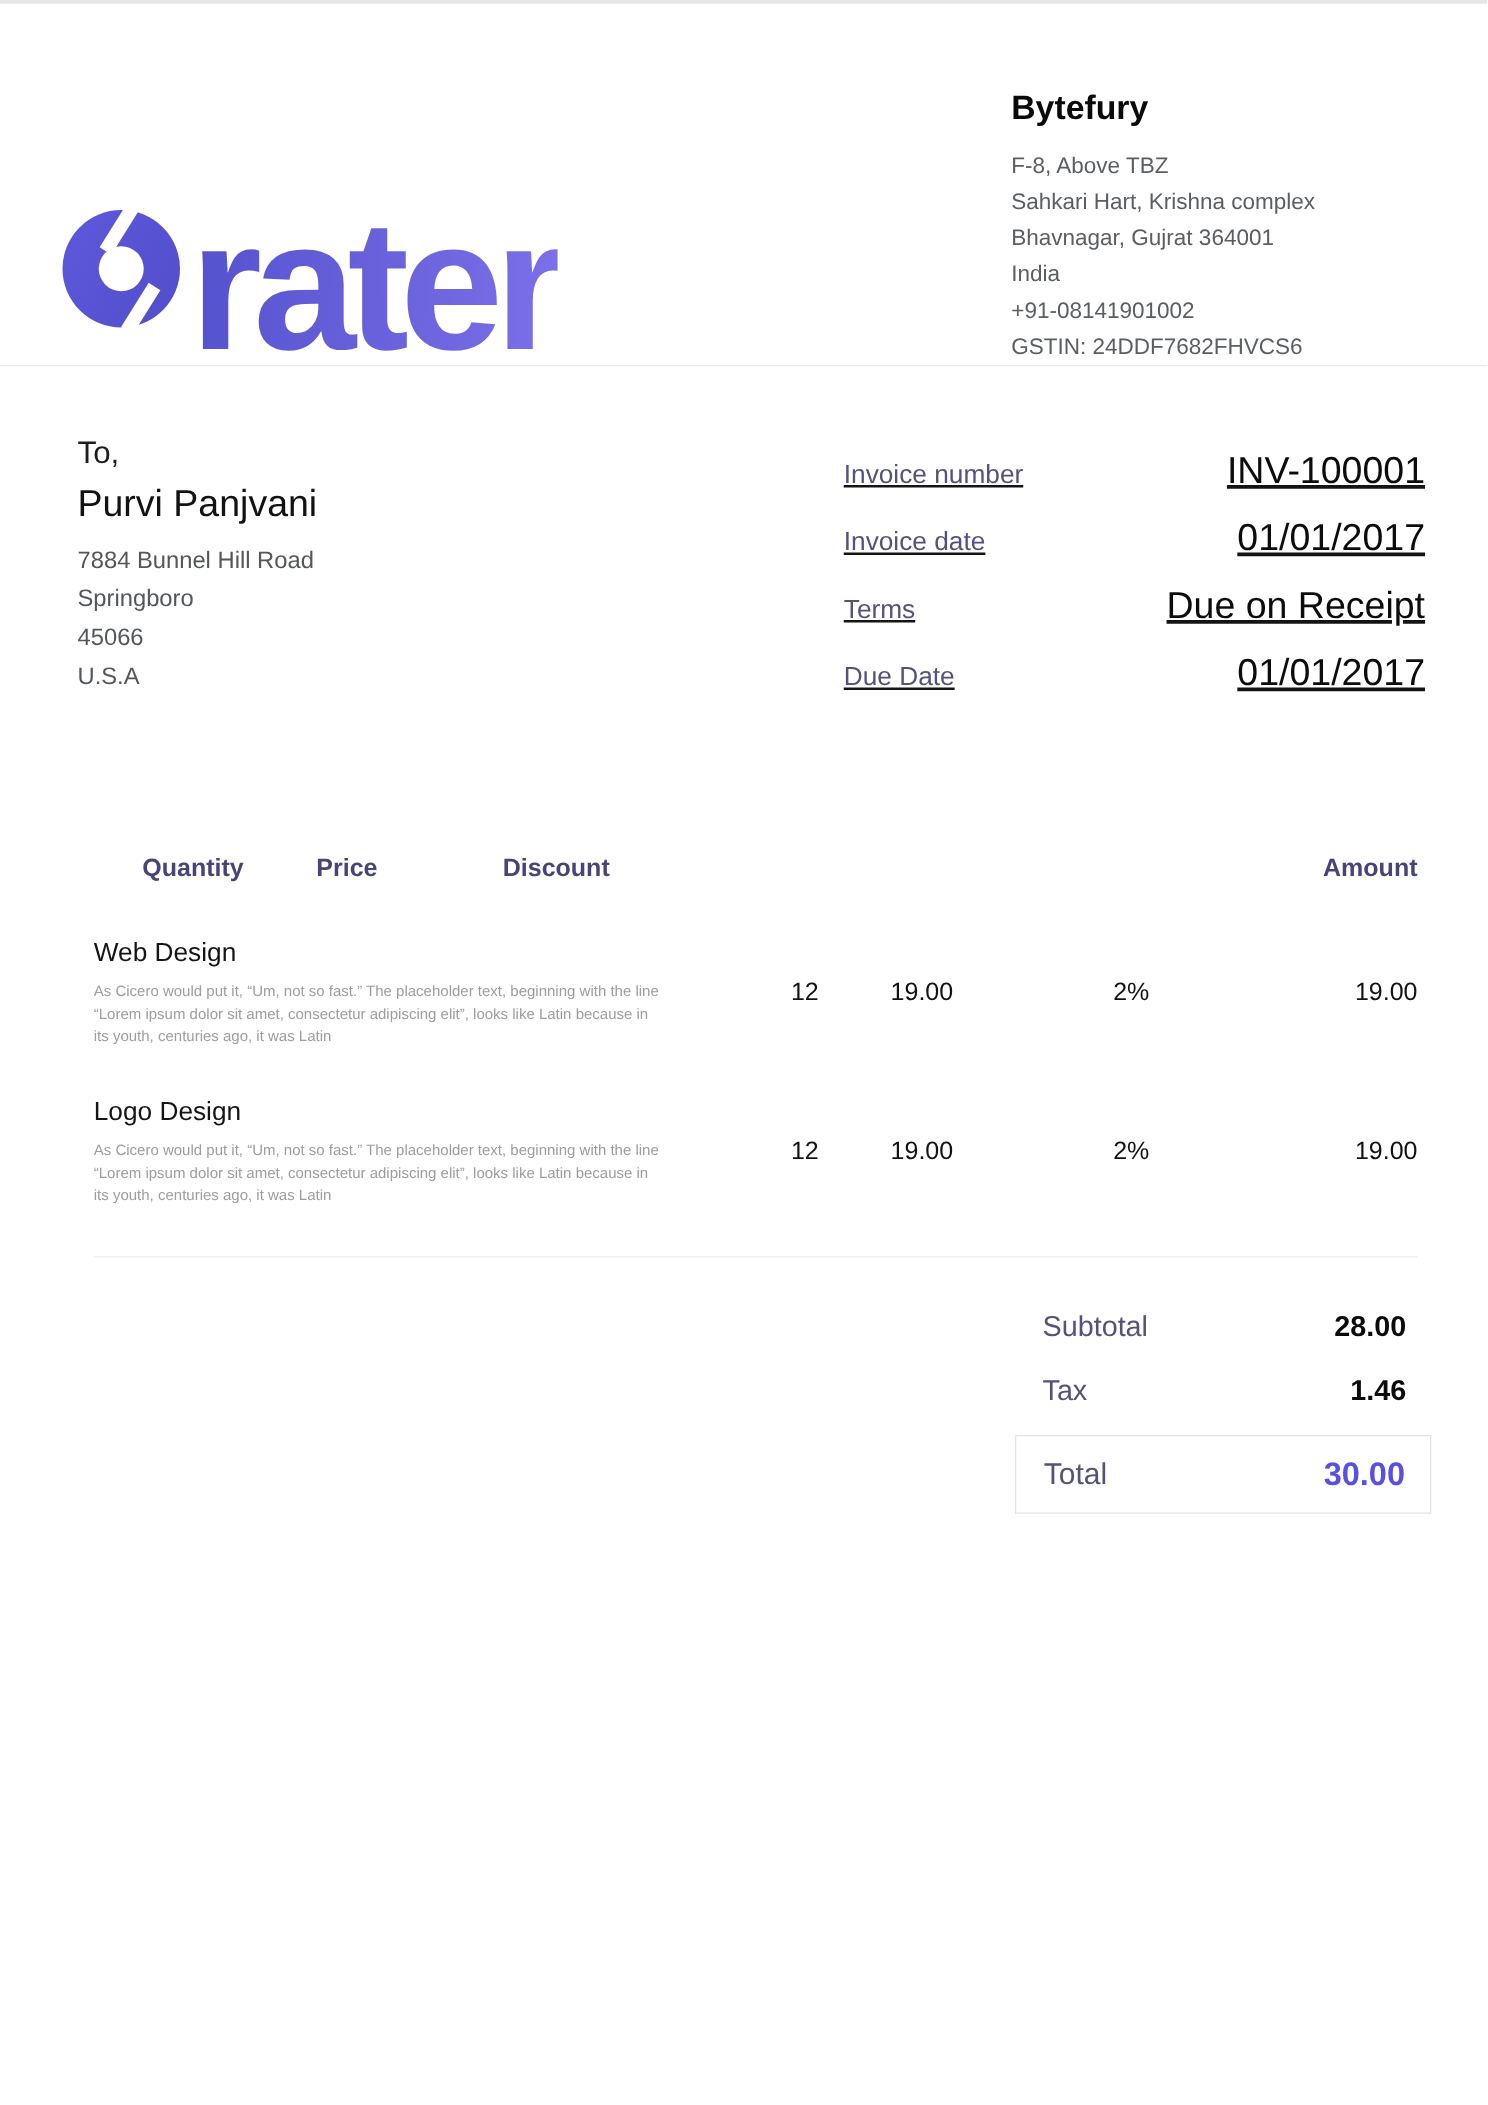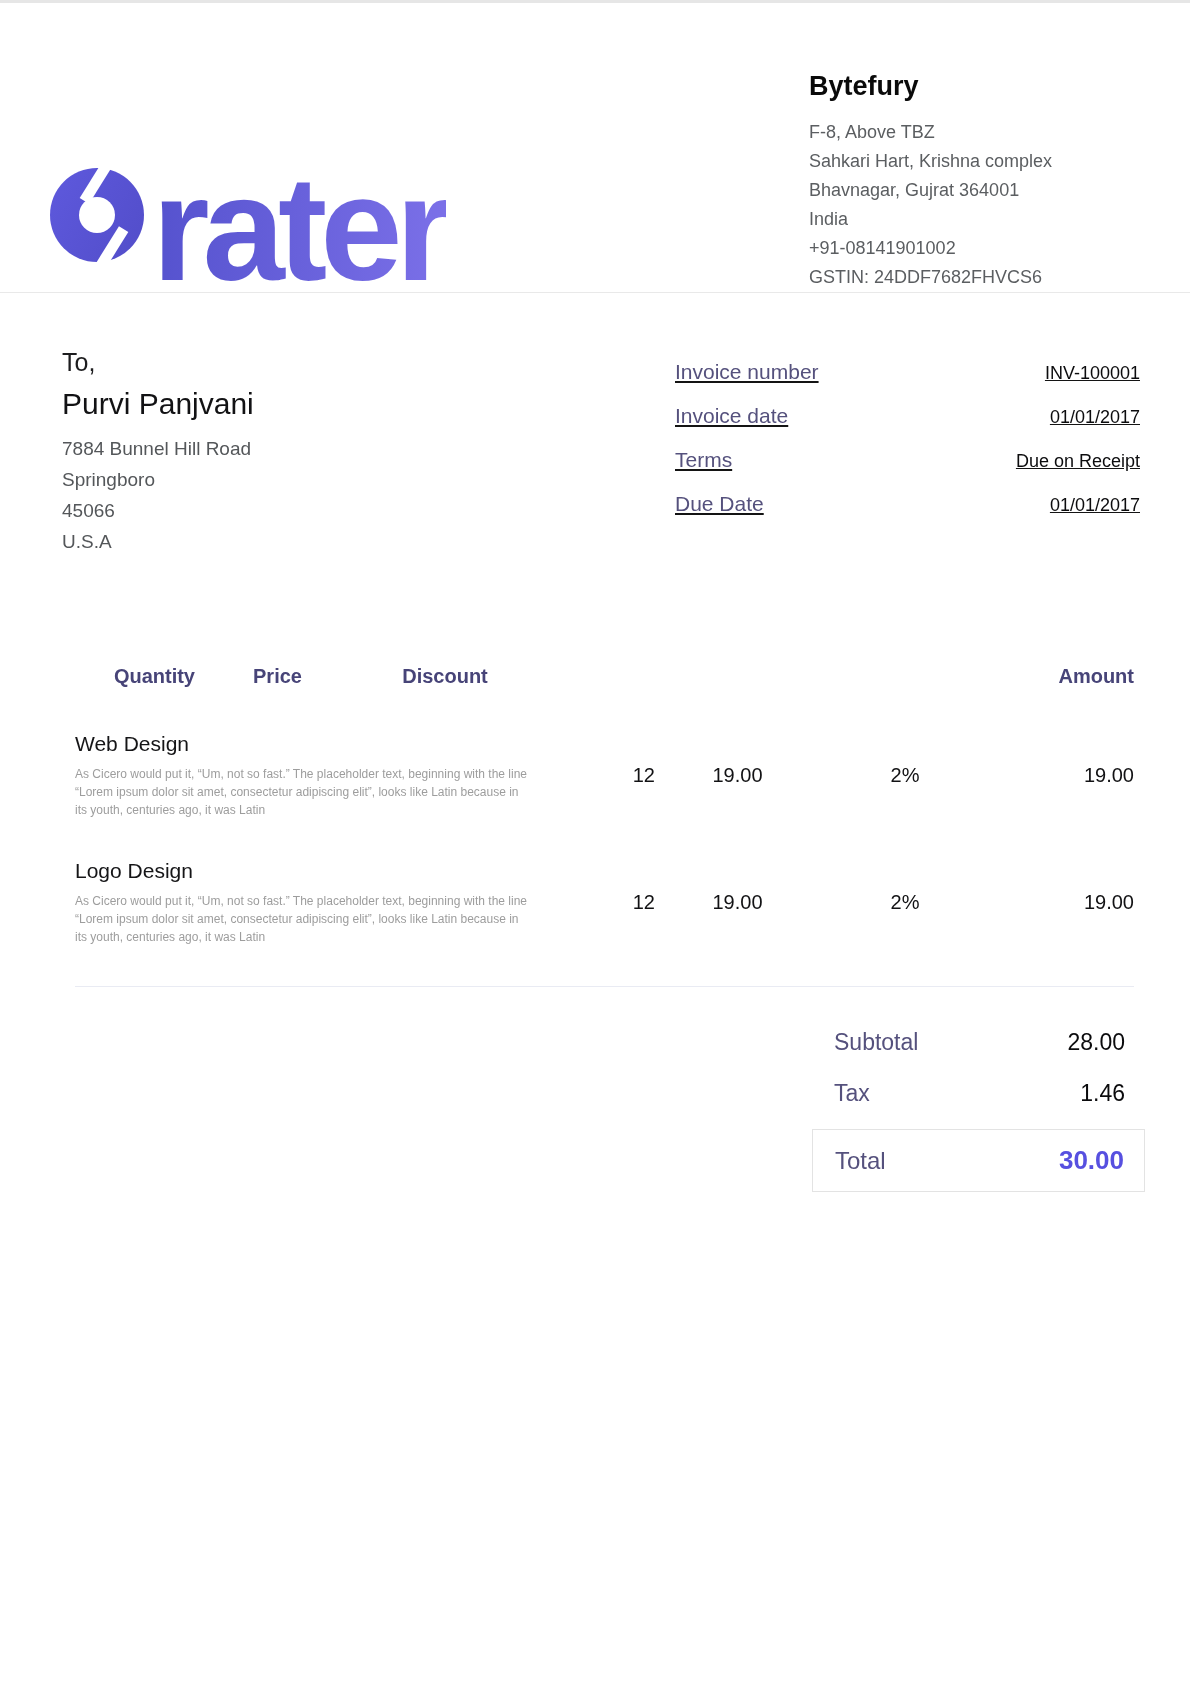--- a/index.html
+++ b/index.html
@@ -53,21 +53,21 @@
     display:flex; justify-content:space-between;
     padding:55px 50px 0 62px;
   }
   .billto-label { font-size:25px; color:#1d1d1f; }
   .billto-name { font-size:30px; color:#121214; margin:10px 0 12px; }
   .billto-address div { font-size:19px; color:#54575a; line-height:31px; }
 
   .meta { width:465px; padding-top:12px; }
   .meta-row { display:flex; justify-content:space-between; align-items:baseline; margin-bottom:20px;text-decoration:underline; }
   .meta-label { font-size:21px; color:#55517d; }
-  .meta-value { font-size:18px; color:#0c0c0e; }
+  .meta-value { font-size:30px; color:#0c0c0e; }
 
   
   .items { margin:108px 56px 0 75px; }
   .trow { display:flex; align-items:flex-start; }
   .c-item     { width:460px; }
   .c-qty      { width:120px; text-align:right; }
   .c-price    { width:165px; text-align:center; }
   .c-discount { width:170px; text-align:center; }
   .c-amount   { flex:1; text-align:right; }
 
@@ -81,21 +81,21 @@
 
   .items-divider { border:none; border-top:1px solid #e9ebf3; margin-top:26px; }
 
   
   .totals { width:333px; margin:42px 45px 0 auto; }
   .tot-row {
     display:flex; justify-content:space-between; align-items:baseline;
     padding:0 20px 0 22px; margin-bottom:24px;
   }
   .tot-label { font-size:23px; color:#55517d; }
-  .tot-value { font-size:23px; font-weight:400; color:#0b0b0d; }
+  .tot-value { font-size:23px; font-weight:700; color:#0b0b0d; }
   .total-box {
     display:flex; justify-content:space-between; align-items:center;
     border:1px solid #e3e3e3; height:63px; padding:0 20px 0 22px; margin-top:-2px;
   }
   .total-box .tot-label { font-size:24px; }
   .grand-total { font-size:26px; font-weight:700; color:#5750e0; }
 </style>
 </head>
 <body>
 

